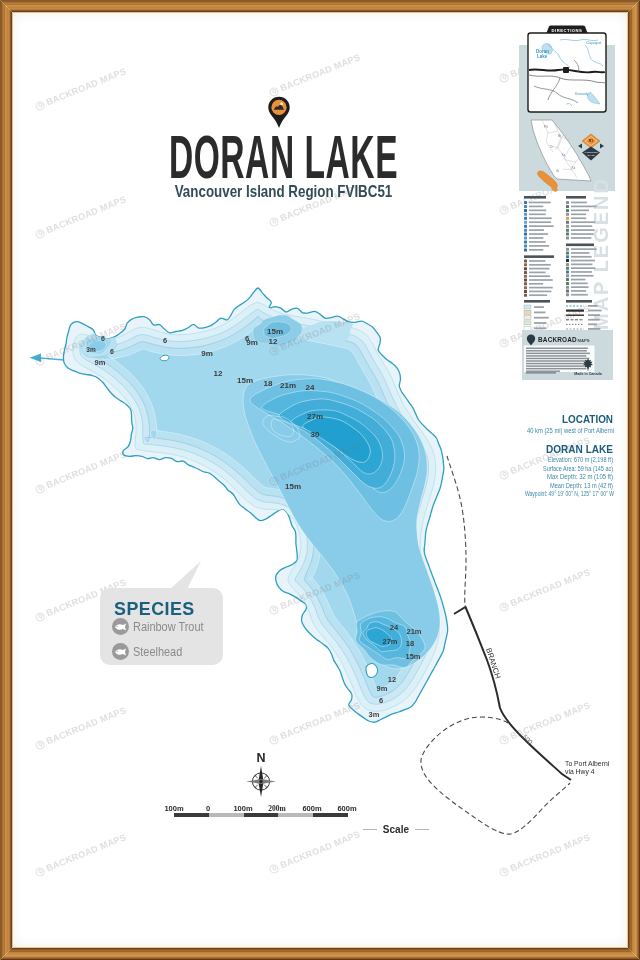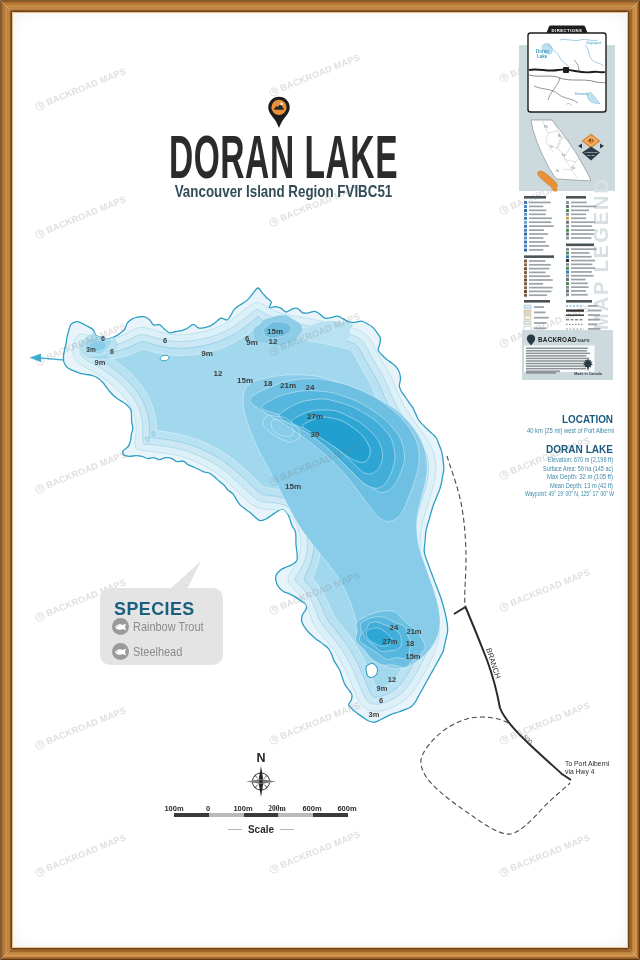--- a/index.html
+++ b/index.html
@@ -33,21 +33,21 @@
 .subtitle{position:absolute;left:0;top:182px;width:567px;text-align:center;z-index:6;
 font-size:16.5px;font-weight:bold;color:#324c58;transform:scaleX(0.81);transform-origin:283.5px 0;}
 .lake{position:absolute;left:0;top:0;z-index:3;}
 .roads{position:absolute;left:0;top:0;z-index:4;}
 .sidebar{position:absolute;left:0;top:0;z-index:6;}
 .compass{position:absolute;left:238px;top:747px;z-index:6;}
 .scalebar{position:absolute;left:0px;top:800px;width:560px;height:40px;z-index:6;color:#2b2b2b;}
 .sb-labels span{position:absolute;top:4px;width:28px;text-align:center;font-size:7.5px;font-weight:bold;}
 .sb-bar{position:absolute;left:174px;top:13.3px;width:174px;height:4.2px;}
 .sb-bar span{position:absolute;top:0;width:34.8px;height:4.2px;}
-.sb-scale{position:absolute;left:87px;top:24px;width:348px;text-align:center;font-size:10px;font-weight:bold;color:#2b2b2b;}
+.sb-scale{position:absolute;left:87px;top:24px;width:348px;text-align:right;font-size:10px;font-weight:bold;color:#2b2b2b;}
 .sb-scale i{display:inline-block;width:14px;border-top:1px solid #b5b5b5;vertical-align:middle;margin:0 6px 2px;}
 .species{position:absolute;left:100px;top:588px;width:123px;height:77px;background:#e4e4e4;border-radius:10px;z-index:6;}
 .sp-tail{position:absolute;left:64px;top:-28px;}
 .sp-title{position:absolute;left:14px;top:10px;font-size:19px;font-weight:bold;color:#1b5f7e;letter-spacing:0.5px;transform:scaleX(0.94);transform-origin:0 0;}
 .sp-row{position:absolute;left:12px;height:17px;line-height:17px;white-space:nowrap;}
 .sp-row:nth-of-type(2){top:29px;}
 .sp-row:nth-of-type(3){top:54px;}
 .sp-ic{display:inline-block;width:17px;height:17px;background:#9a9a9a;border-radius:50%;vertical-align:middle;text-align:center;line-height:15px;}
 .sp-ic svg{vertical-align:middle;}
 .sp-tx{display:inline-block;font-size:13.5px;color:#8a8a8a;margin-left:4px;vertical-align:middle;transform:scaleX(0.81);transform-origin:left center;}

